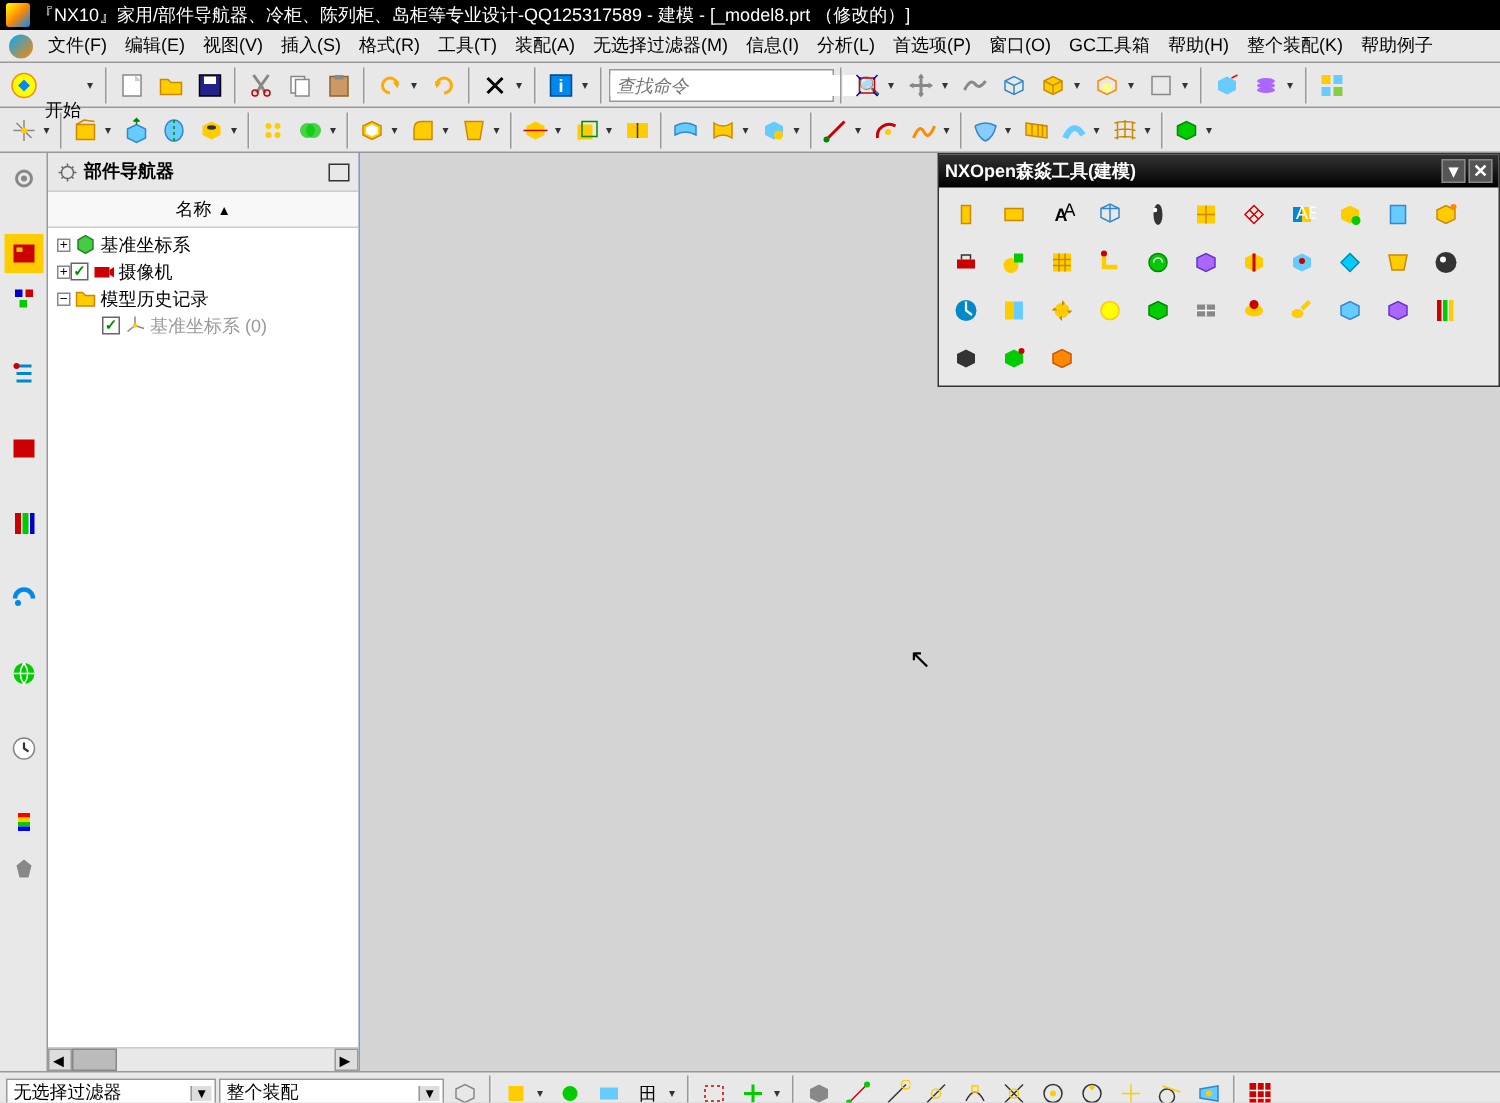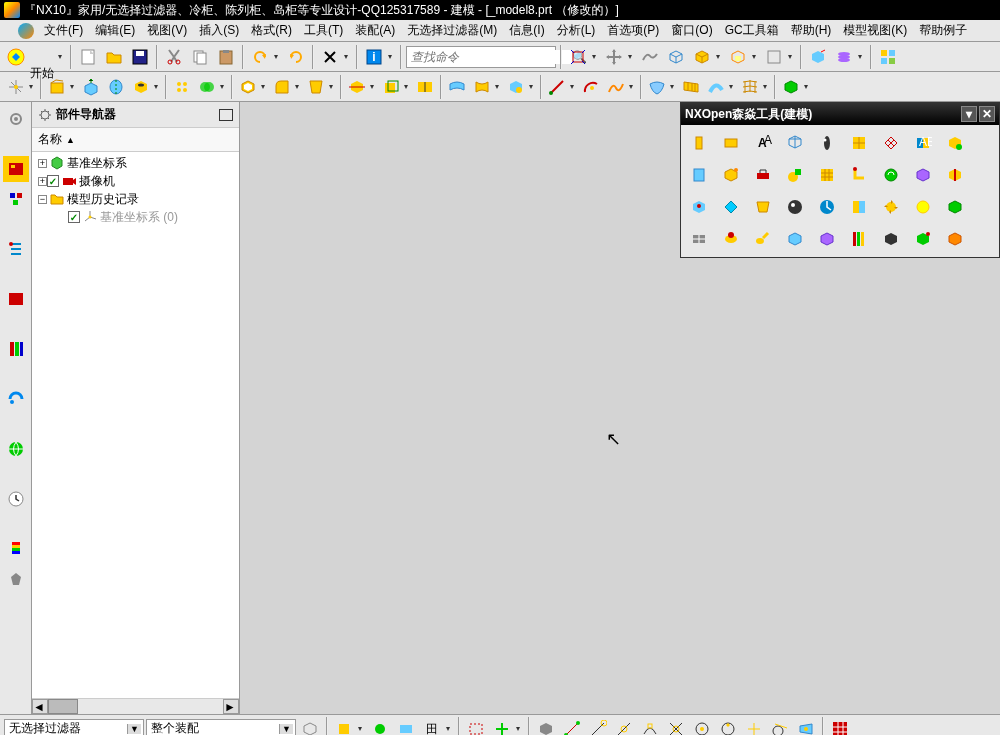--- a/index.html
+++ b/index.html
@@ -1,88 +1,88 @@
 <!DOCTYPE html>
 <html><head>
 <meta charset="utf-8">
 <style>
 * { margin: 0; padding: 0; box-sizing: border-box; font-family: "Microsoft YaHei", "SimSun", Arial, sans-serif; font-size: 12px; }
 body { background: #d4d0c8; overflow: hidden; width: 1000px; height: 735px; }
 .titlebar { background: #000; color: #fff; height: 20px; display: flex; align-items: center; padding: 0 4px; }
 .titlebar .logo { width: 16px; height: 16px; background: linear-gradient(135deg, #ff0, #f80, #08f); border-radius: 2px; margin-right: 4px; }
-.menubar { background: #e8e8e8; height: 22px; display: flex; align-items: center; border-bottom: 1px solid #999; padding: 0 18px; }
+.menubar { background: #e8e8e8; height: 22px; display: flex; align-items: center; border-bottom: 1px solid #999; padding: 0 6px; }
 .menubar .mitem { padding: 2px 6px; cursor: pointer; }
 .menubar .logo2 { width: 16px; height: 16px; background: linear-gradient(135deg, #0af, #f80); border-radius: 50%; margin-right: 4px; }
 .toolbar { background: #e8e8e8; height: 30px; display: flex; align-items: center; border-bottom: 1px solid #999; padding: 0 4px; gap: 2px; }
 .toolbar2 { background: #e8e8e8; height: 30px; display: flex; align-items: center; border-bottom: 1px solid #999; padding: 0 4px; gap: 1px; }
 .tbtn { width: 24px; height: 24px; display: flex; align-items: center; justify-content: center; cursor: pointer; border: 1px solid transparent; }
 .sep { width: 2px; height: 24px; border-left: 1px solid #999; border-right: 1px solid #eee; margin: 0 2px; }
 .dd { width: 8px; font-size: 8px; color: #333; }
 .searchbox { display: flex; align-items: center; border: 1px solid #999; background: #fff; height: 22px; width: 150px; }
 .searchbox input { border: none; outline: none; flex: 1; padding: 0 4px; font-style: italic; color: #888; }
 .searchbox .sicon { width: 20px; text-align: center; }
 .main { display: flex; height: 612px; }
 .leftbar { width: 32px; background: #e8e8e8; border-right: 1px solid #999; display: flex; flex-direction: column; align-items: center; gap: 4px; padding-top: 4px; }
 .lbtn { width: 26px; height: 26px; display: flex; align-items: center; justify-content: center; cursor: pointer; border: 1px solid transparent; }
 .lspace { height: 16px; }
 .navpanel { width: 208px; background: #3b82f6; border-right: 1px solid #999; display: flex; flex-direction: column; }
 .navhead { display: flex; align-items: center; padding: 4px 6px; background: #e8e8e8; border-bottom: 1px solid #ccc; justify-content: space-between; }
 .navhead .gear { width: 14px; height: 14px; }
 .navhead .title { font-weight: bold; flex: 1; margin-left: 4px; }
 .navhead .sq { width: 14px; height: 12px; border: 1px solid #333; }
-.navcol { background: #f8f8f8; padding: 3px 6px; border-bottom: 1px solid #ccc; display: flex; align-items: center; }
+.navcol { background: #f8f8f8; padding: 3px 6px; border-bottom: 1px solid #ccc; display: flex; align-items: center; justify-content: center; }
 .navcol .sort { margin-left: 4px; font-size: 9px; }
 .tree { flex: 1; background: #fff; overflow: auto; padding: 2px; }
 .trow { display: flex; align-items: center; height: 18px; padding-left: 4px; white-space: nowrap; }
 .trow .exp { width: 12px; height: 12px; text-align: center; line-height: 10px; font-size: 10px; cursor: pointer; }
 .trow .box { width: 9px; height: 9px; border: 1px solid #888; display: inline-flex; align-items: center; justify-content: center; font-size: 9px; }
 .trow .ticon { width: 16px; height: 16px; margin: 0 2px; display: inline-flex; align-items: center; justify-content: center; }
 .trow .chk { width: 12px; height: 12px; border: 1px solid #666; background: #fff; display: inline-flex; align-items: center; justify-content: center; font-size: 10px; color: #080; font-weight: bold; }
 .navscroll { height: 16px; background: #e8e8e8; border-top: 1px solid #ccc; display: flex; }
 .navscroll .sbtn { width: 16px; border: 1px solid #999; background: #ddd; }
 .navscroll .strack { flex: 1; }
 .canvas { flex: 1; background: #d4d4d4; position: relative; }
-.floatwin { position: absolute; top: 0px; right: 0px; width: 320px; background: #e8e8e8; border: 1px solid #333; }
+.floatwin { position: absolute; top: 0px; right: 0px; width: 375px; background: #e8e8e8; border: 1px solid #333; }
 .floathead { background: linear-gradient(#333, #000); color: #fff; height: 22px; display: flex; align-items: center; padding: 0 4px; font-weight: bold; justify-content: space-between; }
 .floathead .fclose { background: #555; width: 16px; height: 16px; display: flex; align-items: center; justify-content: center; cursor: pointer; border: 1px solid #888; }
 .floatbody { padding: 4px; display: flex; flex-wrap: wrap; gap: 4px; }
 .fbtn { width: 28px; height: 28px; display: flex; align-items: center; justify-content: center; cursor: pointer; border: 1px solid transparent; }
 .cursor { position: absolute; top: 326px; left: 366px; font-size: 18px; pointer-events: none; }
 .bottombar { background: #e8e8e8; height: 28px; display: flex; align-items: center; border-top: 1px solid #999; padding: 0 4px; gap: 2px; }
 .combo { border: 1px solid #999; background: #fff; height: 20px; display: flex; align-items: center; padding: 0 2px; }
 .combo .ctxt { flex: 1; padding: 0 2px; }
 .combo .cdd { width: 14px; background: #ddd; text-align: center; border-left: 1px solid #999; font-size: 9px; }
 .ico { width: 18px; height: 18px; display: inline-block; }
 </style>
 </head>
 <body>
 
 <div class="titlebar">
   <div class="logo"></div>
-  <span>『NX10』家用/无选择过滤器、冷柜、陈列柜、岛柜等专业设计-QQ125317589 - 建模 - [_model8.prt （修改的）]</span>
+  <span>『NX10』家用/部件导航器、冷柜、陈列柜、岛柜等专业设计-QQ125317589 - 建模 - [_model8.prt （修改的）]</span>
 </div>
 
 <div class="menubar">
   <div class="logo2"></div>
   <div id="menu-items" style="display: flex;">
       <div class="mitem">文件(F)</div>
       <div class="mitem">编辑(E)</div>
       <div class="mitem">视图(V)</div>
       <div class="mitem">插入(S)</div>
       <div class="mitem">格式(R)</div>
       <div class="mitem">工具(T)</div>
       <div class="mitem">装配(A)</div>
       <div class="mitem">无选择过滤器(M)</div>
       <div class="mitem">信息(I)</div>
       <div class="mitem">分析(L)</div>
       <div class="mitem">首选项(P)</div>
       <div class="mitem">窗口(O)</div>
       <div class="mitem">GC工具箱</div>
       <div class="mitem">帮助(H)</div>
-      <div class="mitem">模型视图(K)</div>
+      <div class="mitem">整个装配(K)</div>
       <div class="mitem">帮助例子</div>
     </div>
 </div>
 
 <div class="toolbar">
   <div class="tbtn">
       <svg class="ico" viewBox="0 0 18 18">
         <circle cx="9" cy="9" r="8" fill="#ff0" stroke="#f80"></circle>
         <path d="M5 9 L9 5 L13 9 L9 13 Z" fill="#08f"></path>
       </svg>

